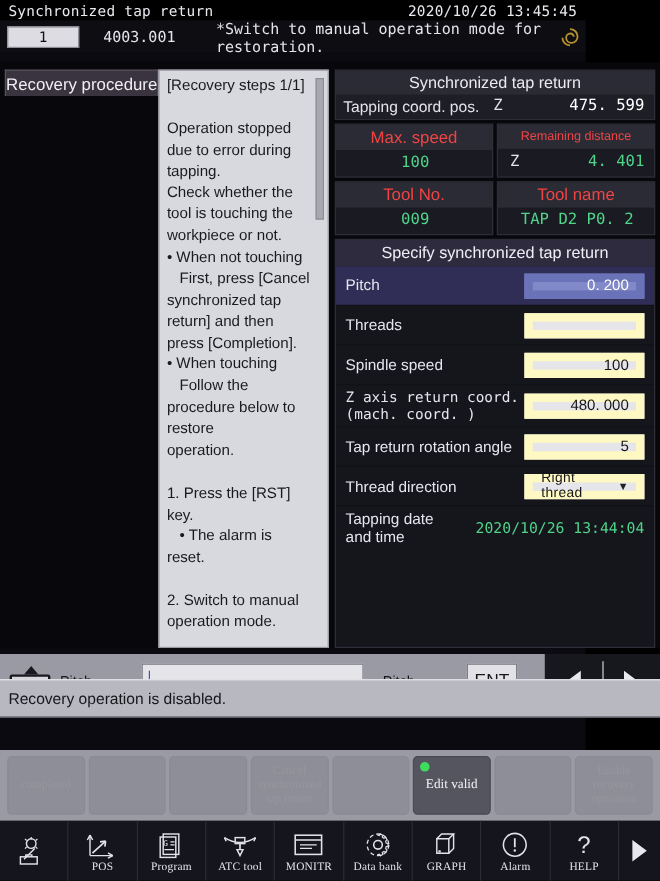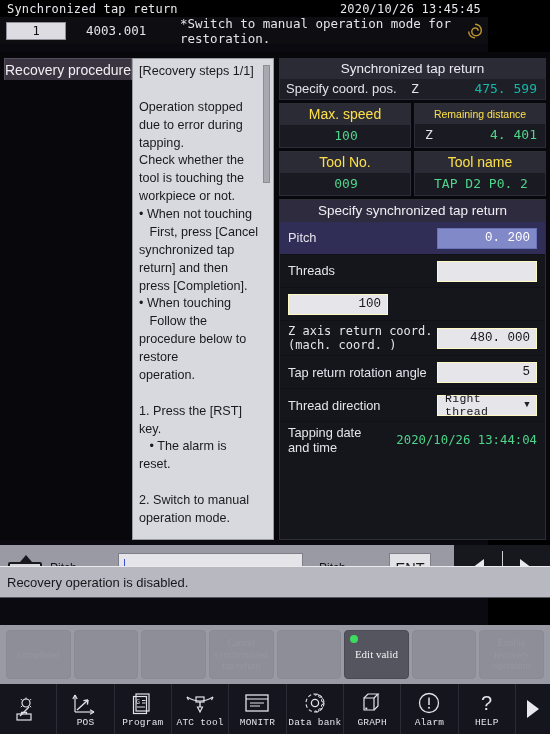--- a/index.html
+++ b/index.html
@@ -71,28 +71,28 @@
     background: #2b2b36; color: #eceaf0; font-size: 13.5px;
     text-align: center; padding: 2px 0 3px 0;
   }
   .mc-row {
     display: flex; align-items: center; font-size: 13px;
     color: #e4e2e8; padding: 2px 8px 3px 6px; background: #1e1e27;
   }
   .mc-label { flex: 1; }
   .mc-axis { width: 46px; text-align: left; font-family: "DejaVu Sans Mono", monospace; }
   .mc-val {
-    color: #14b8a6; font-family: "DejaVu Sans Mono", monospace;
+    color: #ffffff; font-family: "DejaVu Sans Mono", monospace;
     font-size: 13px; text-align: right; min-width: 80px;
   }
 
   .pair { display: flex; gap: 3px; }
   .card { flex: 1; background: #1a1a22; border: 1px solid #2d2d38; }
   .card-head {
-    background: #2b2b36; color: #fde047; text-align: center;
+    background: #2b2b36; color: #ef4444; text-align: center;
     font-size: 14px; padding: 2px 0 3px 0;
   }
   .card-head.sm { font-size: 10.5px; padding: 4px 0 4px 0; }
   .card-val {
     color: #4fd48a; font-family: "DejaVu Sans Mono", monospace;
     font-size: 13px; padding: 3px 8px 4px 10px; text-align: center;
   }
   .card-val.rowed { display: flex; align-items: center; }
   .card-val .ax { color: #e4e2e8; flex: 0 0 auto; }
   .card-val .vv { flex: 1; text-align: right; }
@@ -105,22 +105,22 @@
   }
   .spec-row {
     display: flex; align-items: center; min-height: 33px;
     padding: 3px 8px 3px 8px; color: #e6e4ec; font-size: 12.8px;
     border-bottom: 1px solid #101017;
   }
   .spec-row.hl { background: #302e56; }
   .spec-row .lab { flex: 1; line-height: 1.18; }
   .spec-row .lab .mono { font-family: "DejaVu Sans Mono", monospace; font-size: 12px; display: block; }
   .fld {
-    width: 100px; height: 21px; background: #e6e6ea; border: 1px solid #fef9c3;
-    color: #16161a; font-family: Liberation Mono, monospace; font-size: 12.5px;
+    width: 100px; height: 21px; background: #e6e6ea; border: 7px solid #fef9c3;
+    color: #16161a; font-family: Liberation Sans, sans-serif; font-size: 12.5px;
     display: flex; align-items: center; justify-content: flex-end; padding-right: 6px;
   }
   .fld.active { background: #8189c9; border-color: #6b73b8; color: #ffffff; }
   .fld.empty { justify-content: flex-end; }
   .fld.sel {
     justify-content: space-between; padding-left: 7px; font-size: 11.5px;
     letter-spacing: .3px;
   }
   .caret { font-size: 9px; color: #202028; }
   .date-val {
@@ -194,21 +194,21 @@
   .bottomnav {
     position: absolute; top: 684px; left: 0; width: 550px; height: 50px;
     background: #15151d; display: flex; align-items: stretch;
   }
   .nv {
     flex: 1; display: flex; flex-direction: column; align-items: center;
     justify-content: center; gap: 1px; color: #e2e2e9;
     border-right: 1px solid #2b2b36;
   }
   .nv:first-child { border-left: none; }
-  .nv-lab { font-family: Liberation Mono, monospace; font-size: 9.5px; letter-spacing: .2px; }
+  .nv-lab { font-family: Liberation Serif, serif; font-size: 9.5px; letter-spacing: .2px; }
   .nv-ico { height: 26px; display: flex; align-items: center; justify-content: center; }
   .nv-more { width: 34px; flex: 0 0 34px; display: flex; align-items: center; justify-content: center;
              border-right: none; }
   .tri-more { width: 0; height: 0; border-top: 9px solid transparent; border-bottom: 9px solid transparent;
               border-left: 12px solid #e8e8ee; }
 </style>
 </head>
 <body>
 
 <div id="app">
@@ -260,21 +260,21 @@
         <div class="scroll-track"></div>
         <div class="scroll-thumb"></div>
       </div>
     </div>
 
     <div class="right-panel">
 
       <div class="blk">
         <div class="blk-title">Synchronized tap return</div>
         <div class="mc-row">
-          <span class="mc-label">Specify coord. pos.</span>
+          <span class="mc-label">Tapping coord. pos.</span>
           <span class="mc-axis">Z</span>
           <span class="mc-val">475. 599</span>
         </div>
       </div>
 
       <div class="pair">
         <div class="card">
           <div class="card-head">Max. speed</div>
           <div class="card-val">100</div>
         </div>
@@ -305,20 +305,21 @@
           <span class="lab">Pitch</span>
           <span class="fld active">0. 200</span>
         </div>
 
         <div class="spec-row">
           <span class="lab">Threads</span>
           <span class="fld empty"></span>
         </div>
 
         <div class="spec-row">
+          <span class="lab">Spindle speed</span>
           <span class="fld">100</span>
         </div>
 
         <div class="spec-row">
           <span class="lab">
             <span class="mono">Z axis return coord.</span>
             <span class="mono">(mach. coord. )</span>
           </span>
           <span class="fld">480. 000</span>
         </div>

